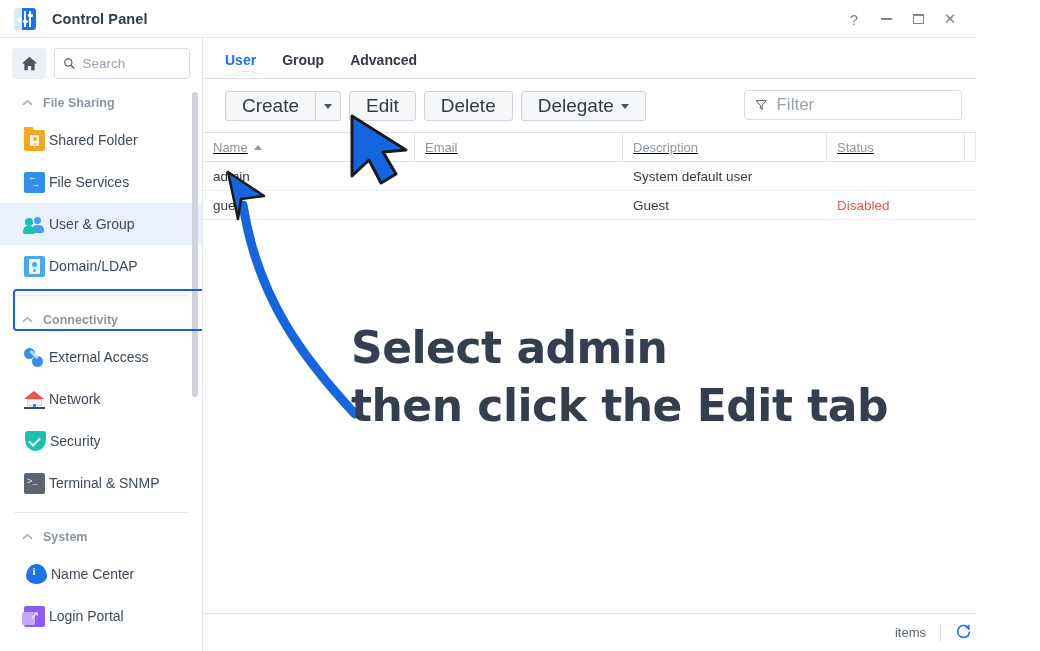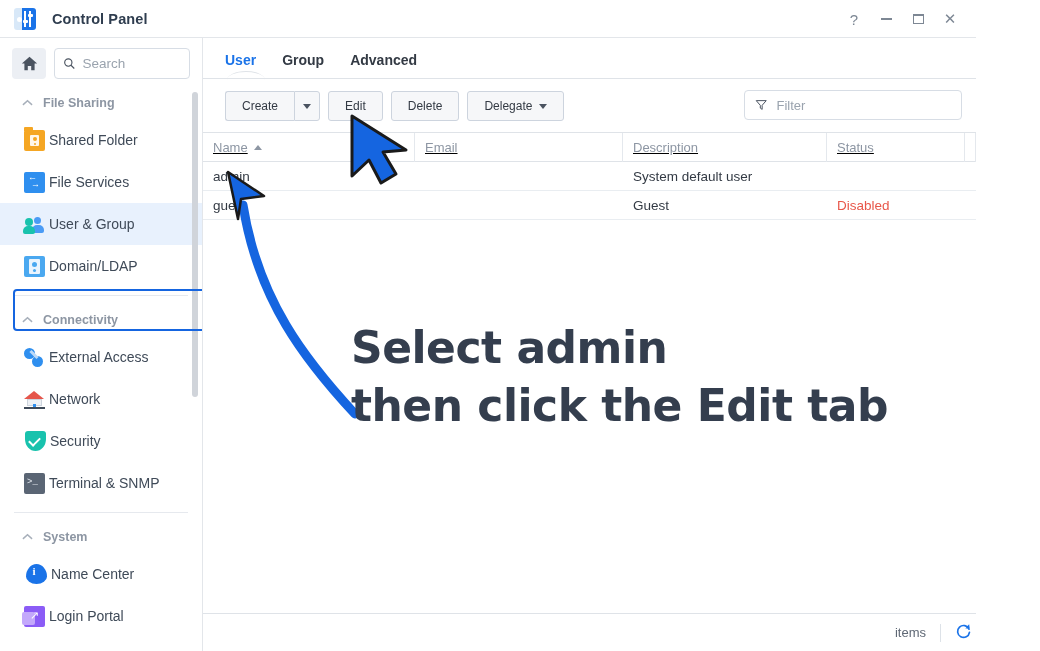--- a/index.html
+++ b/index.html
@@ -106,32 +106,32 @@
   .tabs { display:flex; gap:26px; padding:14px 0 0 22px; position:relative; }
   .tab { font-size:14px; font-weight:bold; color:#333a44; padding-bottom:11px; position:relative; }
   .tab.active { color:#1a73e8; }
   .tabs-border { position:absolute; left:0; right:0; bottom:0; height:1px; background:#dfe3e8; }
   .tab.active .notch { position:absolute; left:2px; bottom:-1px; width:38px; height:9px;
                        border-top:1px solid #dfe3e8; border-radius:50% 50% 0 0 / 100% 100% 0 0;
                        background:#fff; }
 
   .toolbar { display:flex; align-items:center; padding:12px 14px 11px 22px; position:relative; }
   .btn { height:30px; border:1px solid #cdd4de; background:#f6f7f9; border-radius:3px;
-         font-size:12px; color:#333a44; padding:0 16px; display:flex; align-items:center;
+         font-size:19px; color:#333a44; padding:0 16px; display:flex; align-items:center;
          font-family:"Liberation Sans", sans-serif; }
   .btn.split-main { border-radius:3px 0 0 3px; border-right:none; }
   .btn.split-arrow { border-radius:0 3px 3px 0; padding:0 8px; }
   .btn-gap { width:8px; }
   .caret { display:inline-block; margin-left:7px; border-left:4px solid transparent;
            border-right:4px solid transparent; border-top:5px solid #4a5360; }
   .caret.alone { margin-left:0; }
   .filter-box { position:absolute; right:14px; top:11px; width:218px; height:30px;
                 border:1px solid #d7dde5; border-radius:4px; display:flex; align-items:center;
                 gap:9px; padding:0 10px; }
-  .filter-box input { border:none; outline:none; font-size:13px; width:100%; background:transparent;
+  .filter-box input { border:none; outline:none; font-size:17px; width:100%; background:transparent;
                       font-family:"Liberation Sans", sans-serif; color:#ef4444; }
   .filter-box input::placeholder { color:#9aa3ae; }
 
   
   .table { margin:0; border-top:1px solid #dfe3e8; }
   .trow { display:flex; height:29px; align-items:center; border-bottom:1px solid #e9edf1; }
   .thead { height:29px; background:#fff; border-bottom:1px solid #dfe3e8;text-decoration:underline; }
   .th { font-size:13px; color:#8d96a3; padding-left:10px; height:29px; display:flex;
         align-items:center; border-right:1px solid #e4e8ed; }
   .td { font-size:13.5px; color:#333a44; padding-left:10px; height:29px; display:flex; align-items:center; }

